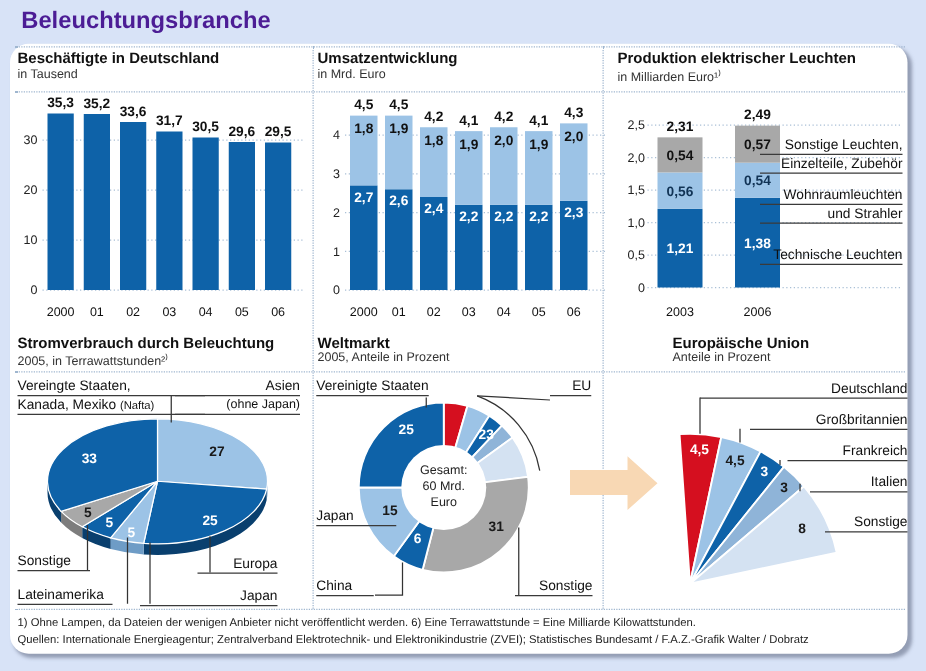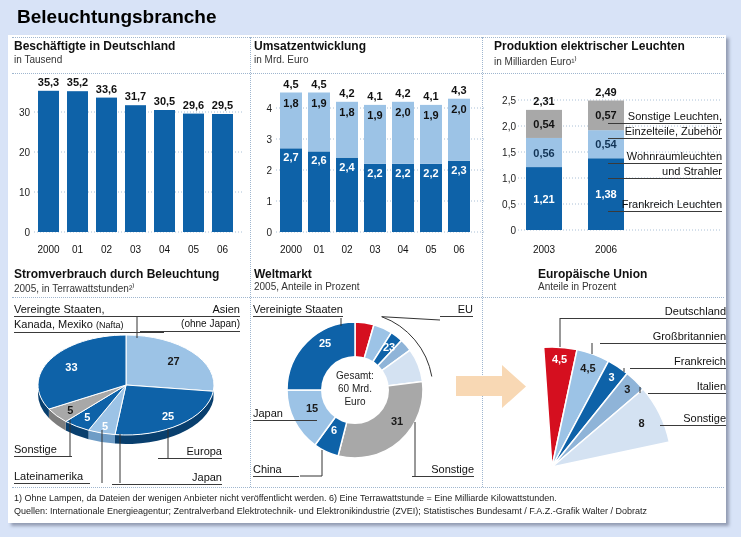--- a/index.html
+++ b/index.html
@@ -1,20 +1,20 @@
 <!DOCTYPE html>
 <html><head>
 <meta charset="utf-8">
 <style>
   html,body{margin:0;padding:0;}
   .stage{position:relative;width:741px;height:537px;background:#D8E3F7;overflow:hidden;
          font-family:"Liberation Sans",sans-serif;color:#111;}
   .main-title{position:absolute;left:17px;top:6px;font-size:19px;font-weight:bold;color:#1A1A6E;}
   .panel{position:absolute;left:8px;top:35px;width:718px;height:488px;background:#ffffff;
-         box-shadow:3px 3px 3px rgba(110,120,145,.65);}
+         box-shadow:3px 3px 3px rgba(110,120,145,.65);border-radius:15px;}
   .sec-title{position:absolute;font-size:12px;font-weight:bold;color:#111;white-space:nowrap;}
   .sec-sub{position:absolute;font-size:10px;color:#333;white-space:nowrap;}
   .callout{position:absolute;font-size:11px;color:#111;white-space:nowrap;line-height:12px;}
   .u{border-bottom:1px solid #3a3a3a;padding-bottom:1px;}
   .right{text-align:right;}
   .small{font-size:9px;}
   .dotted-h{position:absolute;height:0;border-top:1px dotted #9FB6CF;}
   .dotted-v{position:absolute;width:0;border-left:1px dotted #9FB6CF;}
   .chart{position:absolute;}
   .legend{position:absolute;display:flex;align-items:center;gap:4px;font-size:10px;color:#333;white-space:nowrap;}
@@ -25,21 +25,21 @@
   .tick{font-size:10px;fill:#222;}
   .val{font-size:11px;font-weight:bold;}
   .xlab{font-size:10px;fill:#111;}
   .lead{stroke:#333;fill:none;stroke-width:1;}
   .donut-c{font-size:10px;fill:#222;}
 </style>
 </head>
 <body>
 
 <div class="stage" style="background: rgb(216, 227, 247);">
-  <div class="main-title" style="color: #000000;">Beleuchtungsbranche</div>
+  <div class="main-title" style="color: #4c1d95;">Beleuchtungsbranche</div>
 
   <div class="panel">
 
     <div class="dotted-h" style="left:4px;top:2px;width:712px;"></div>
     <div class="dotted-h" style="left:4px;top:38px;width:712px;"></div>
     <div class="dotted-h" style="left:4px;top:262px;width:712px;"></div>
     <div class="dotted-h" style="left:4px;top:452px;width:712px;"></div>
     <div class="dotted-v" style="left:242px;top:2px;height:450px;"></div>
     <div class="dotted-v" style="left:474px;top:2px;height:450px;"></div>
 
@@ -163,21 +163,21 @@
         <text x="114" y="71.20000000000002" class="val" text-anchor="middle" style="fill: rgb(17, 51, 85);">0,54</text>
         <rect x="96" y="23.520000000000014" width="36" height="29.639999999999997" fill="#A8A8A8"></rect>
         <text x="114" y="42.34000000000001" class="val" text-anchor="middle" style="fill: rgb(17, 17, 17);">0,57</text>
         <text x="114" y="18.520000000000014" class="val" text-anchor="middle" style="fill: rgb(17, 17, 17);">2,49</text>
         <text x="114" y="176" class="xlab" text-anchor="middle" style="fill: rgb(17, 17, 17);">2006</text>
       </svg>
     <div class="callout u right" style="left:600px;top:75px;width:114px;">Sonstige Leuchten,</div>
     <div class="callout u right" style="left:600px;top:90px;width:114px;">Einzelteile, Zubehör</div>
     <div class="callout u right" style="left:600px;top:130px;width:114px;">und Strahler</div>
     <div class="callout u right" style="left:600px;top:115px;width:114px;">Wohnraumleuchten</div>
-    <div class="callout u right" style="left:600px;top:163px;width:114px;">Frankreich Leuchten</div>
+    <div class="callout u right" style="left:600px;top:163px;width:114px;">Technische Leuchten</div>
 
     <svg id="c4" class="chart" style="left:0px;top:240px;" width="244" height="212" viewBox="0 0 244 212">
         <path d="M206,110 A88 50 0 0 1 205.30609371567402,116.26666167821521 L205.30609371567402,125.26666167821521 A88 50 0 0 0 206,119 Z" fill="#6E9CC6"></path>
         <path d="M205.30609371567402,116.26666167821521 A88 50 0 0 1 106.97067544634122,159.60573506572388 L106.97067544634122,168.60573506572388 A88 50 0 0 0 205.30609371567402,125.26666167821521 Z" fill="#093F6E"></path>
         <path d="M106.97067544634122,159.60573506572388 A88 50 0 0 1 80.5314223422736,155.24135262330097 L80.5314223422736,164.24135262330097 A88 50 0 0 0 106.97067544634122,168.60573506572388 Z" fill="#6E9CC6"></path>
         <path d="M80.5314223422736,155.24135262330097 A88 50 0 0 1 57.75985467827536,146.44843137107057 L57.75985467827536,155.44843137107057 A88 50 0 0 0 80.5314223422736,164.24135262330097 Z" fill="#093F6E"></path>
         <path d="M57.75985467827536,146.44843137107057 A88 50 0 0 1 40.88501215614001,134.08768370508577 L40.88501215614001,143.08768370508577 A88 50 0 0 0 57.75985467827536,155.44843137107057 Z" fill="#7D7D7D"></path>
         <path d="M40.88501215614001,134.08768370508577 A88 50 0 0 1 30,110.00000000000001 L30,119.00000000000001 A88 50 0 0 0 40.88501215614001,143.08768370508577 Z" fill="#093F6E"></path>
         <path d="M118,110 L118,60 A88 50 0 0 1 205.30609371567402,116.26666167821521 Z" fill="#9CC3E6" stroke="#fff" stroke-width="1"></path>
         <path d="M118,110 L205.30609371567402,116.26666167821521 A88 50 0 0 1 106.97067544634122,159.60573506572388 Z" fill="#0E62A8" stroke="#fff" stroke-width="1"></path>

